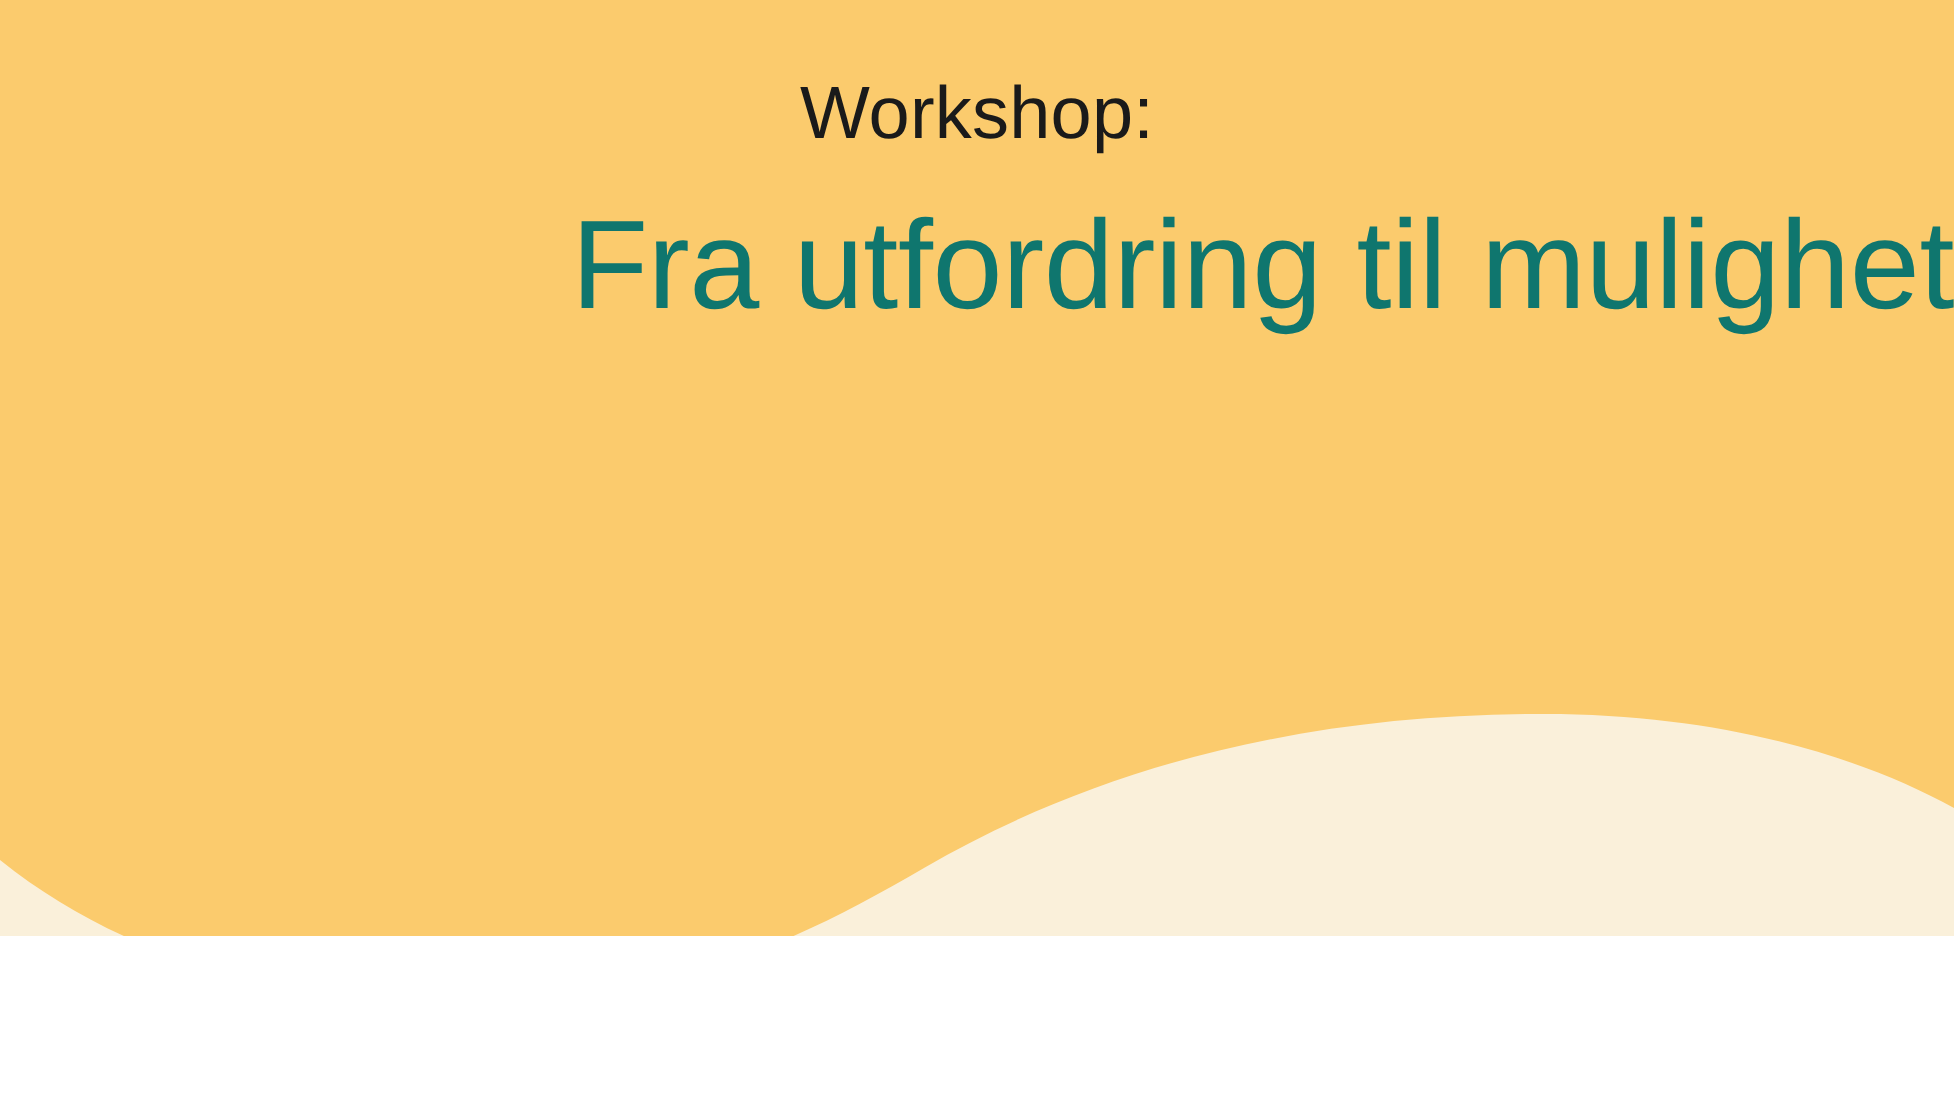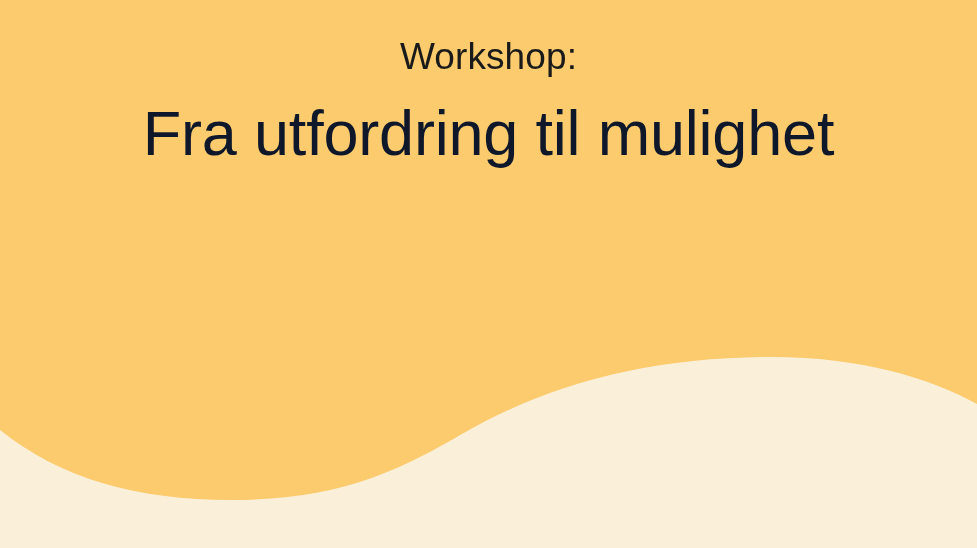--- a/index.html
+++ b/index.html
@@ -9,21 +9,21 @@
   body {
     width: 977px;
     height: 548px;
     font-family: "Liberation Sans", sans-serif;
     overflow: hidden;
   }
 
   #slide {
     position: relative;
     width: 977px;
-    height: 548px;
+    height: 468px;
     background: #FBCB6D;
     overflow: hidden;
   }
 
   
   #wave-layer {
     position: absolute;
     left: 0;
     top: 0;
     width: 977px;
@@ -54,22 +54,23 @@
     letter-spacing: 0.1px;
     color: #1A1A1A;
     margin: 0 0 16px 0;
     white-space: nowrap;
   }
 
   .headline {
     display: block;
     margin: 0;
     padding: 0;
-    color: #0f172a;
+    color: #0f766e;
     font-weight: 400;
+    text-align: right;
   }
 
   .headline-line {
     display: block;
     font-size: 63px;
     font-weight: 400;
     line-height: 1.34;
     letter-spacing: -0.2px;
     white-space: nowrap;
   }

